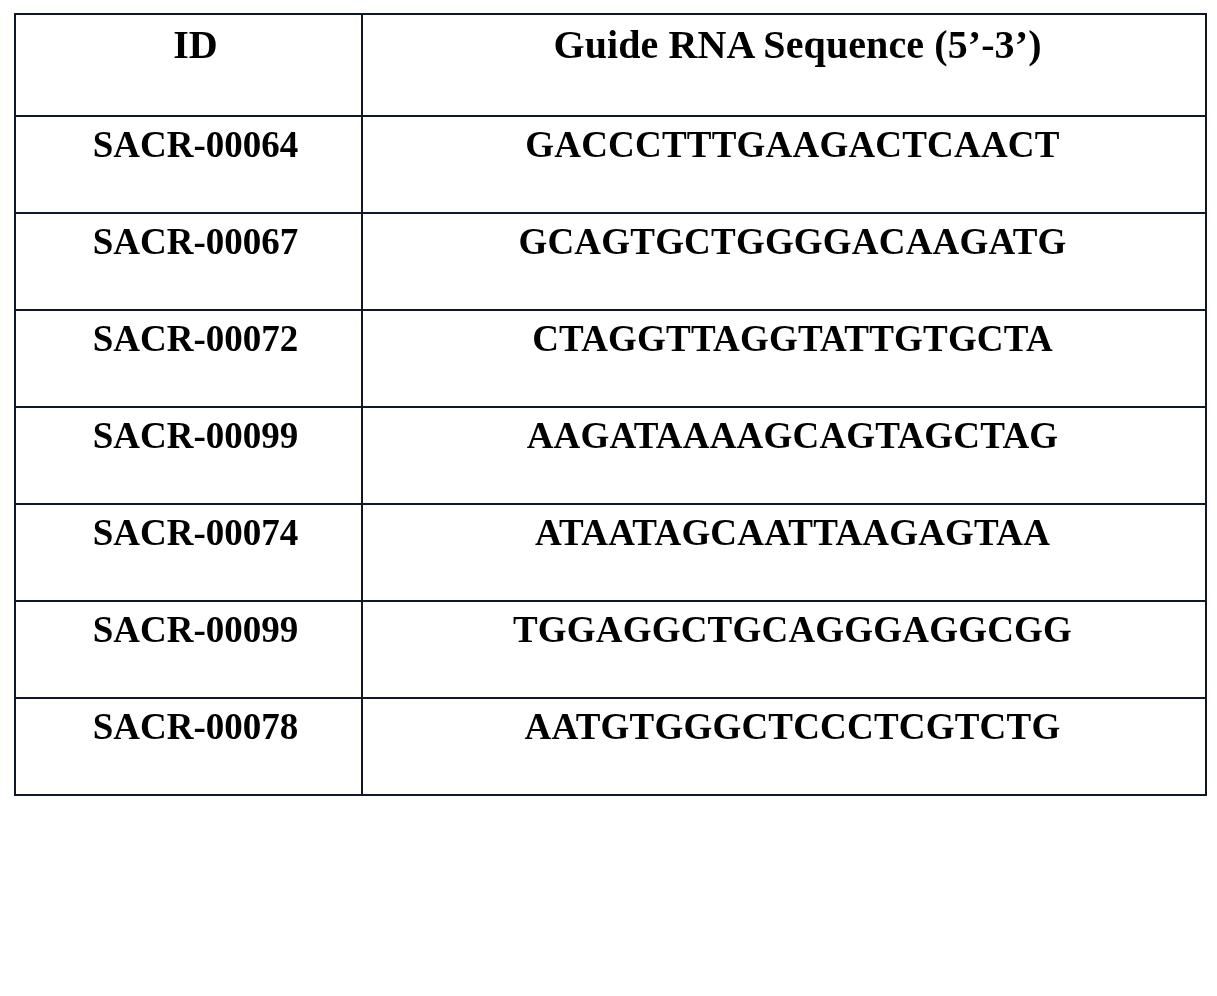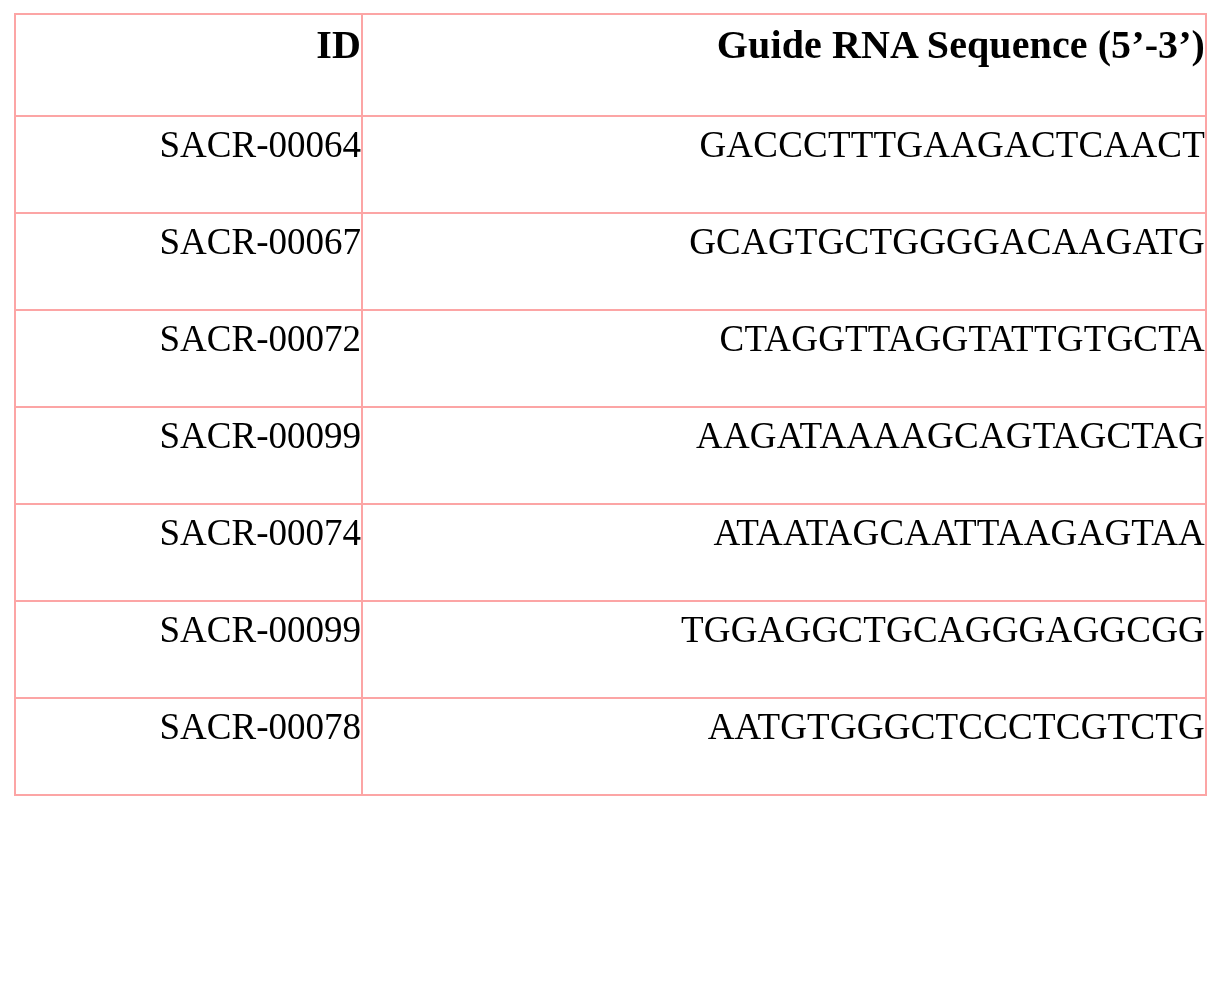--- a/index.html
+++ b/index.html
@@ -27,40 +27,40 @@
     border-collapse: collapse;
     table-layout: fixed;
     width: 1191px;
     background: #ffffff;
   }
   table.rna-table col.col-id { width: 347px; }
   table.rna-table col.col-seq { width: 844px; }
 
   table.rna-table th,
   table.rna-table td {
-    border: 2px solid #fca5a5;
+    border: 2px solid #0f172a;
     vertical-align: top;
-    text-align: right;
+    text-align: center;
     background: #ffffff;
   }
   table.rna-table th.h-id,
   table.rna-table th.h-seq {
     font-weight: bold;
     font-size: 40px;
     line-height: 1.05;
     height: 91px;
     padding: 9px 0 0 14px;
     letter-spacing: 0.1px;
   }
   table.rna-table th.h-seq {
     padding-left: 27px;
   }
   table.rna-table td.c-id,
   table.rna-table td.c-seq {
-    font-weight: normal;
+    font-weight: bold;
     font-size: 37px;
     line-height: 1.05;
     height: 86px;
     padding: 9px 0 0 14px;
     white-space: nowrap;
     margin-top: 32px;
   }
   table.rna-table td.c-seq {
     padding-left: 17px;
     letter-spacing: 0.2px;

